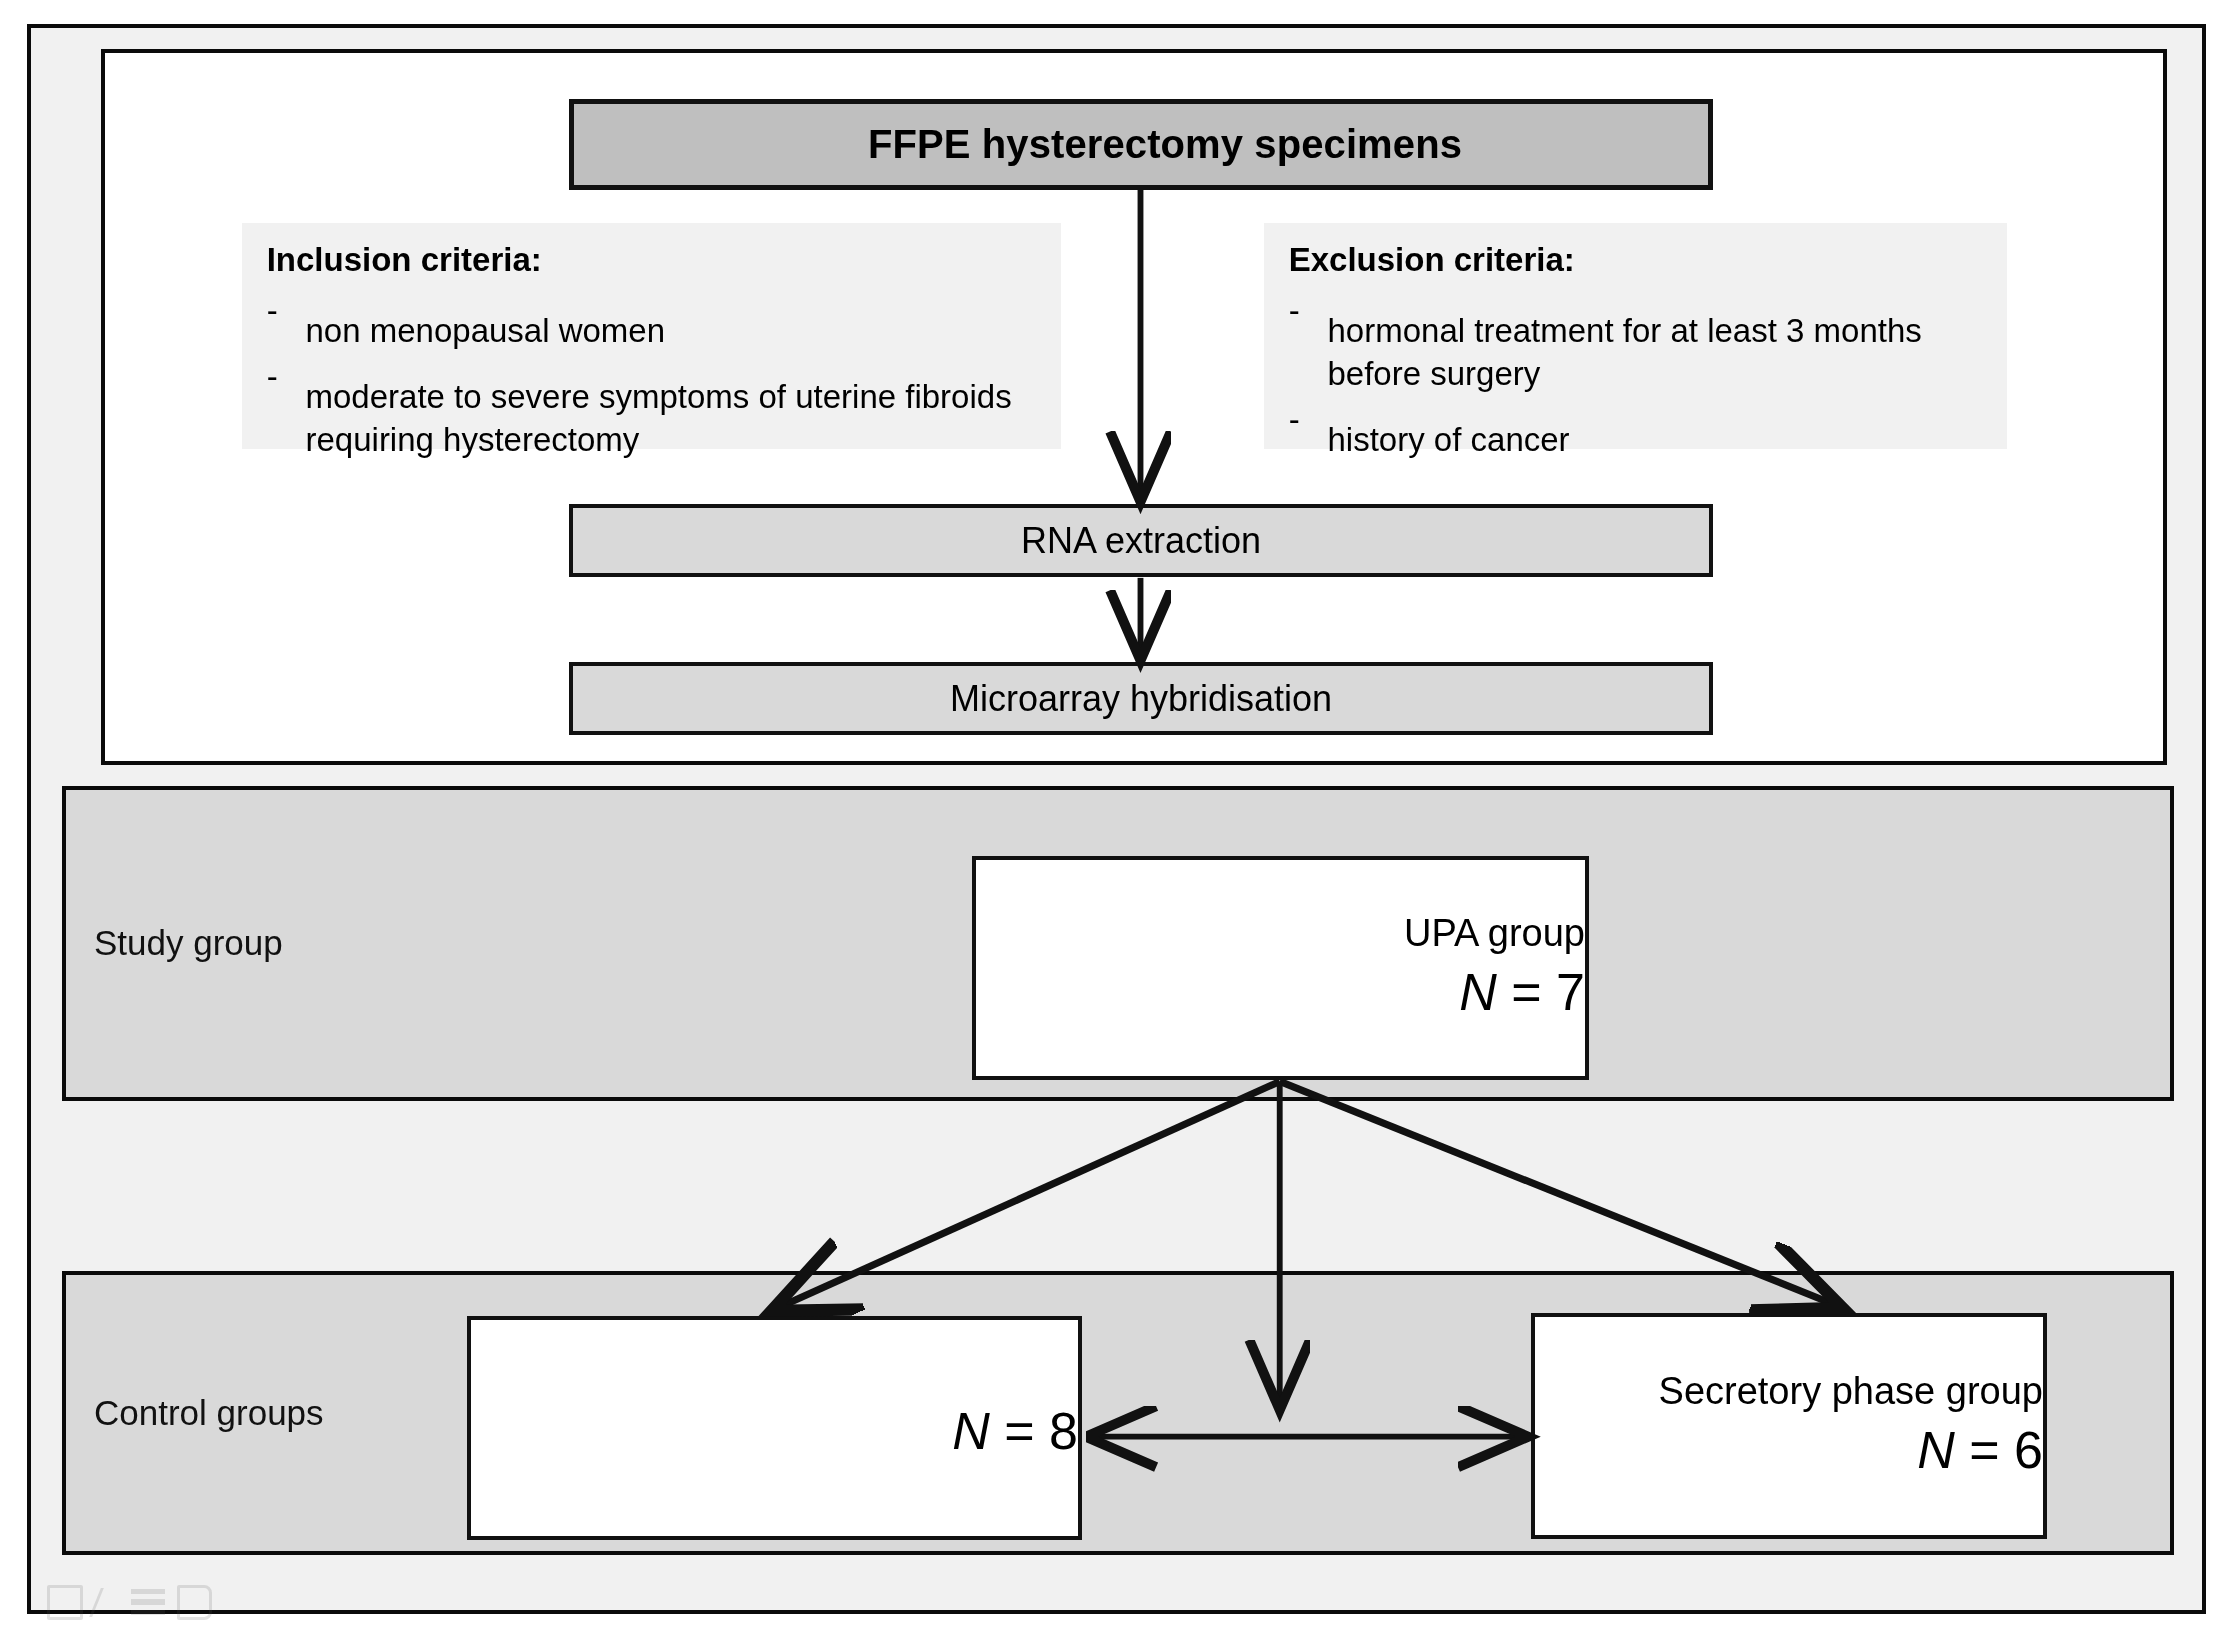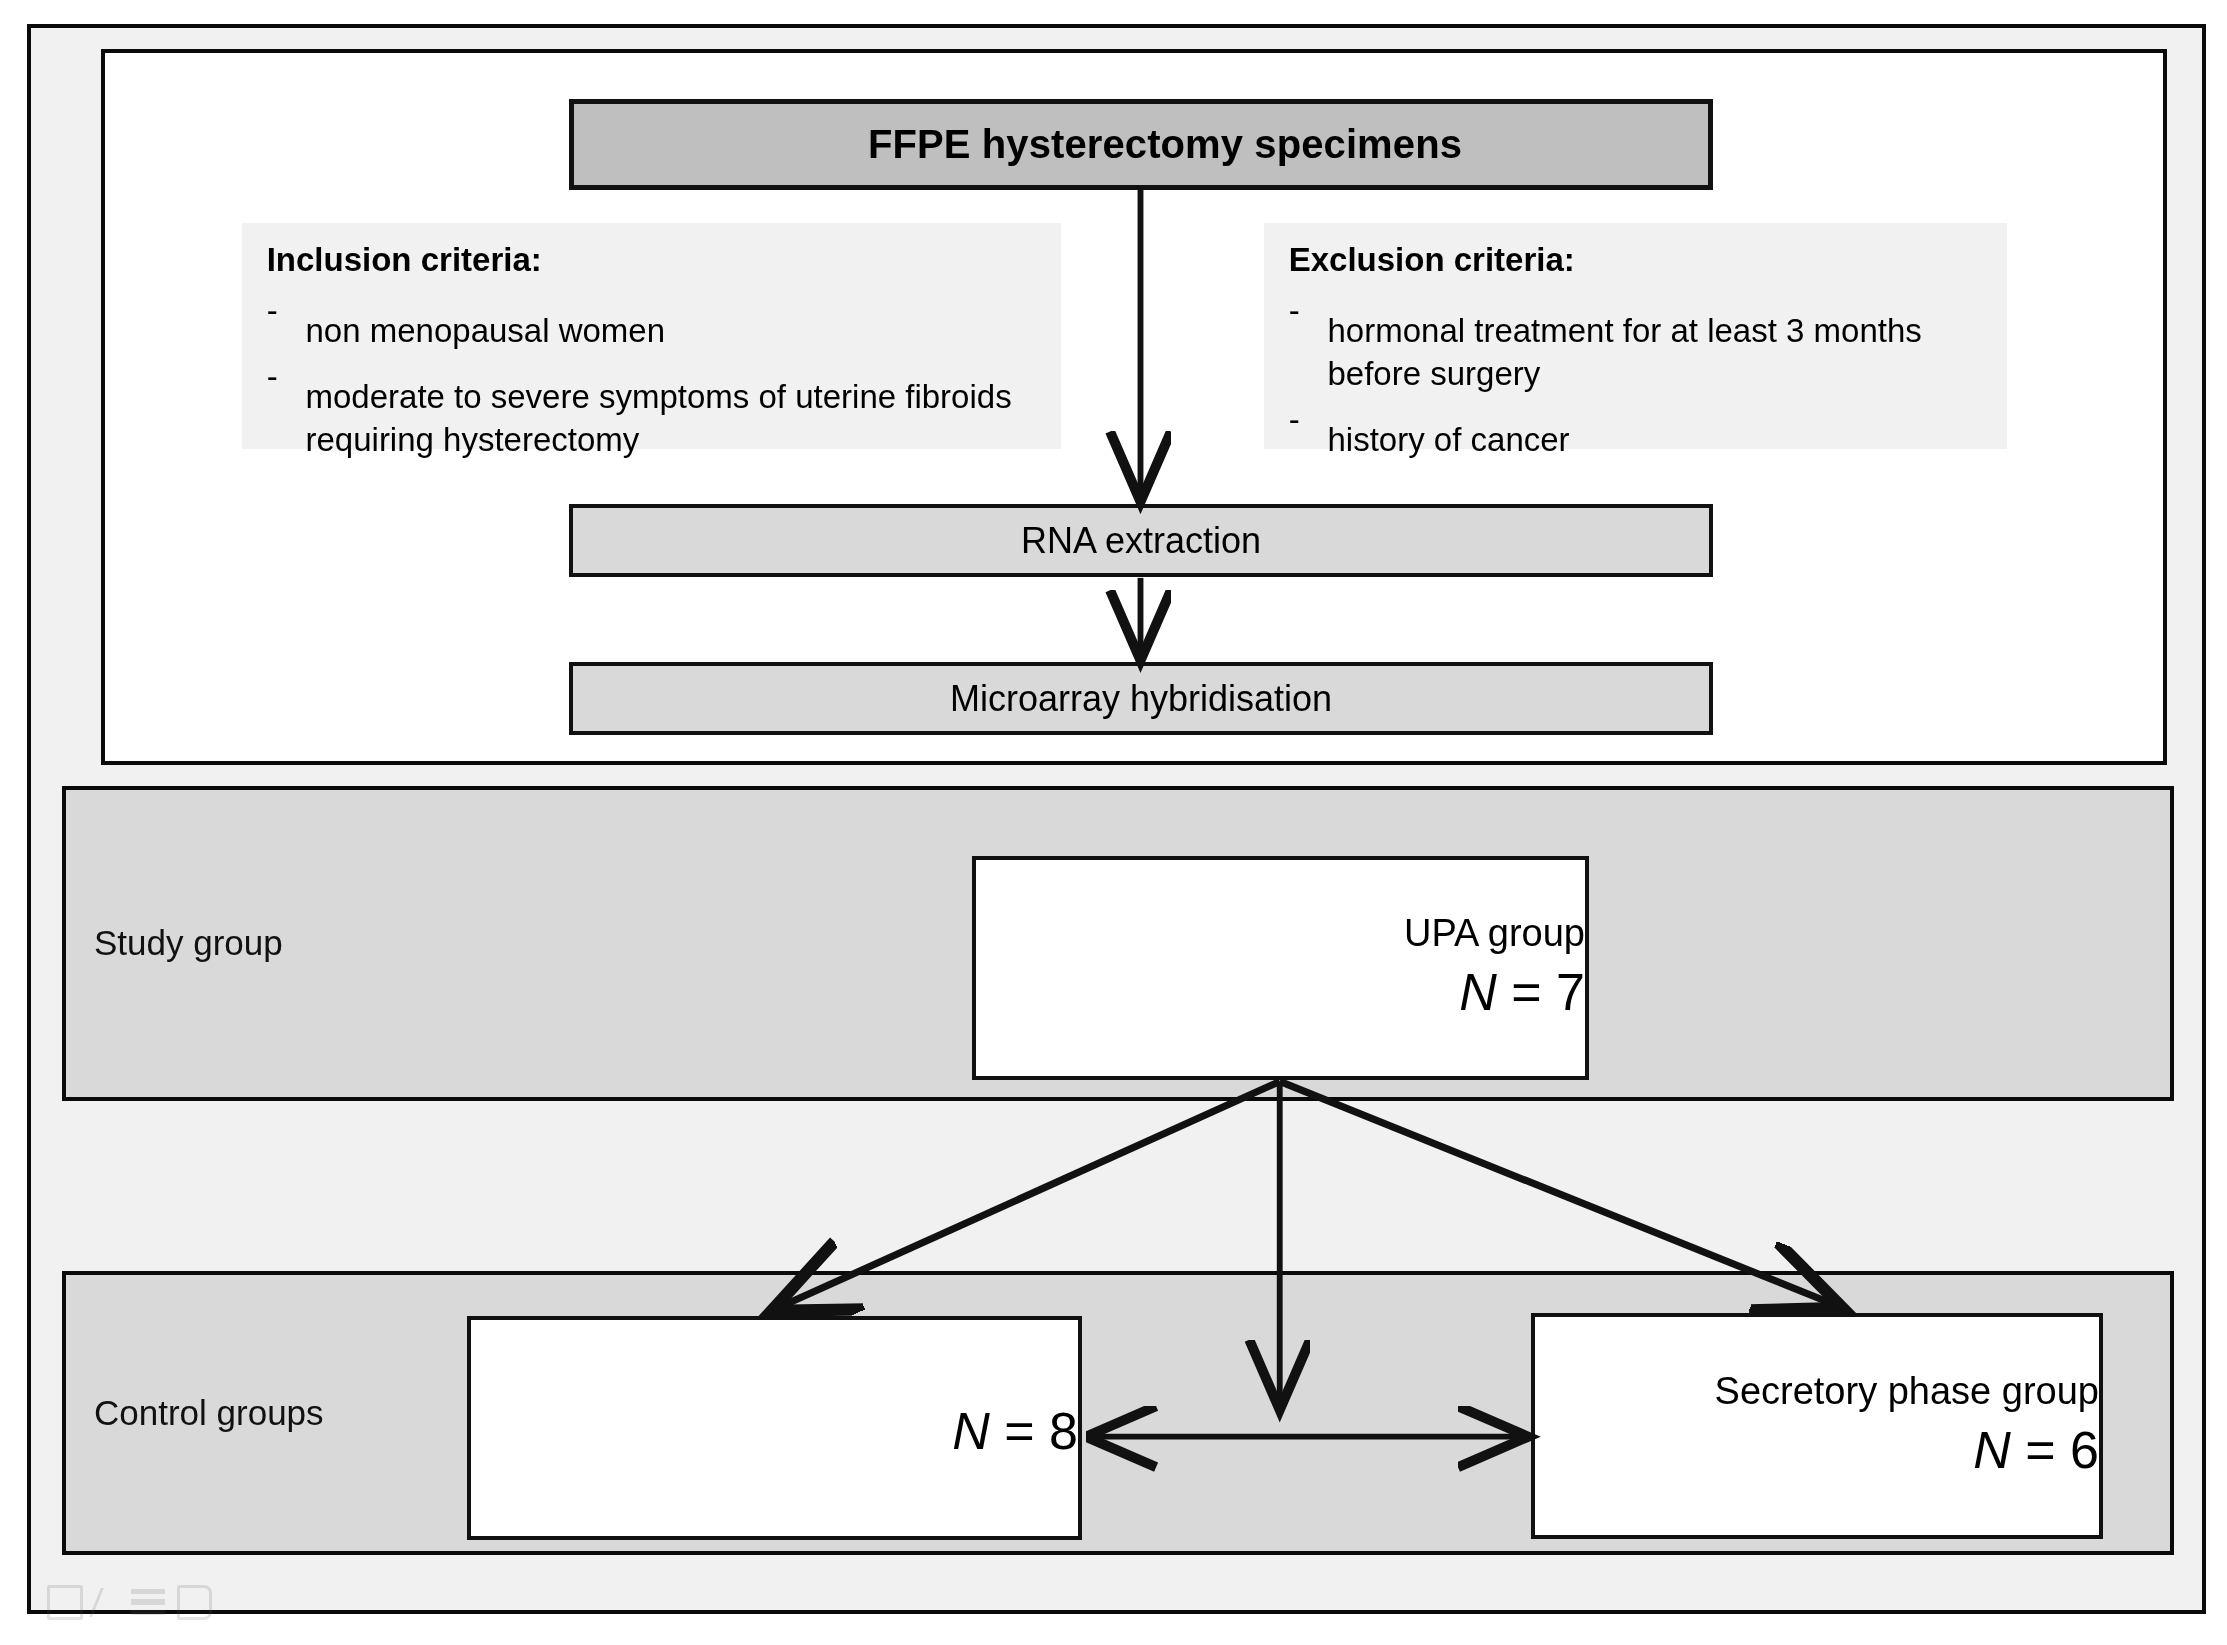--- a/index.html
+++ b/index.html
@@ -54,21 +54,21 @@
   
   .grp{position:absolute;box-sizing:border-box;background:#ffffff;border:4.6px solid #111;
        display:flex;flex-direction:column;align-items:flex-end;justify-content:center;
        text-align:center;}
   .grp .line1{font-size:38px;line-height:1.12;}
   .grp .line2{font-size:52px;line-height:1.18;margin-top:7.8px;}
   .grp .line2 .n-italic{font-style:italic;}
 
   .upa-box{left:972px;top:856px;width:617px;height:224px;}
   .prolif-box{left:467px;top:1316px;width:615px;height:224px;}
-  .secret-box{left:1531px;top:1313px;width:572px;height:226px;}
+  .secret-box{left:1531px;top:1313px;width:516px;height:226px;}
 
   
   #arrows{position:absolute;left:0;top:0;width:2227px;height:1645px;pointer-events:none;}
 
   
   .watermark{position:absolute;left:47px;top:1585px;width:189px;height:34px;
     opacity:.16;display:flex;align-items:center;gap:11.7px;}
   .wm-g{width:30px;height:29px;border:3.3px solid #555;border-radius:2px;}
   .wm-s{width:22px;height:29px;border-left:3.3px solid #555;transform:skewX(-22deg);}
   .wm-e{width:34px;height:26px;display:flex;flex-direction:column;justify-content:space-between;}

